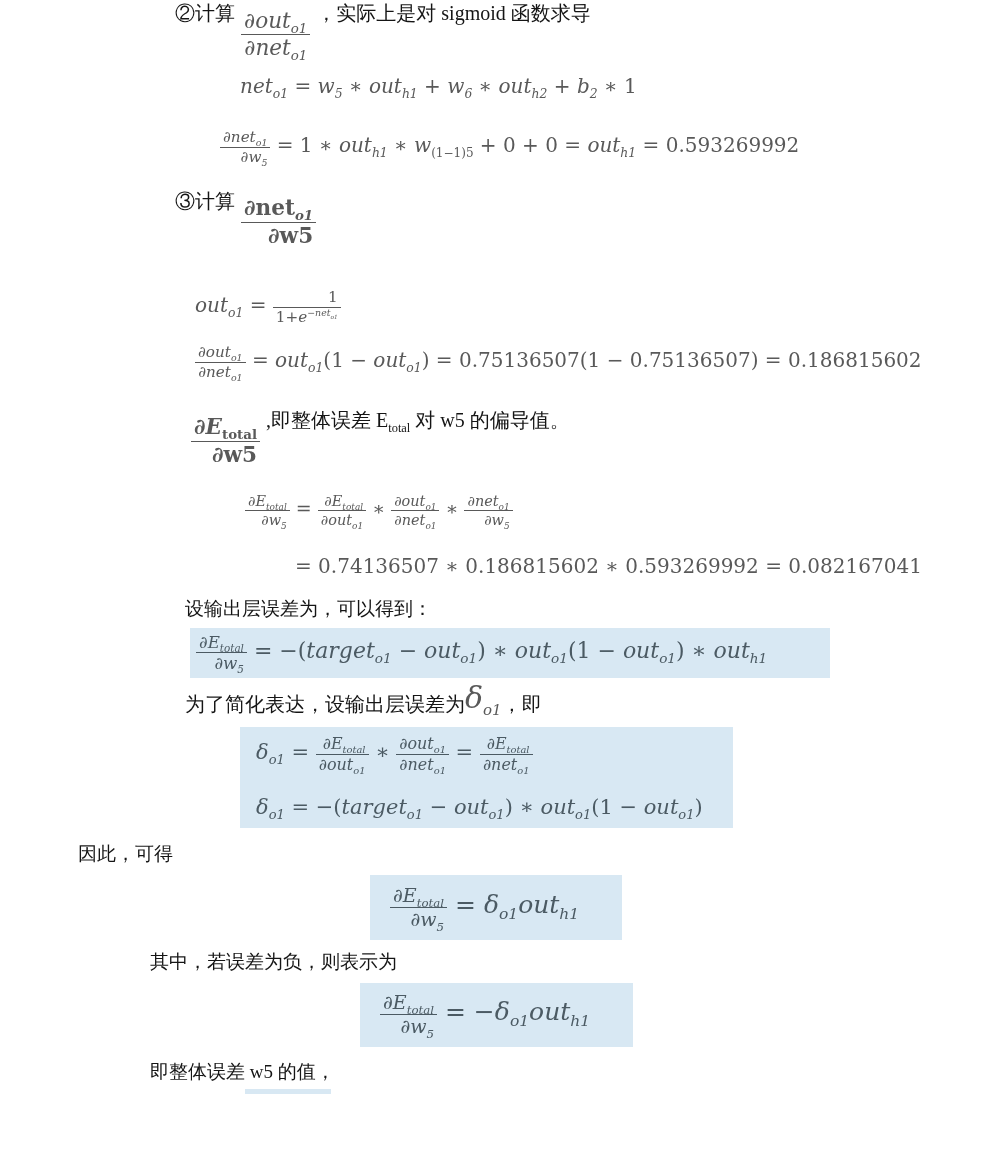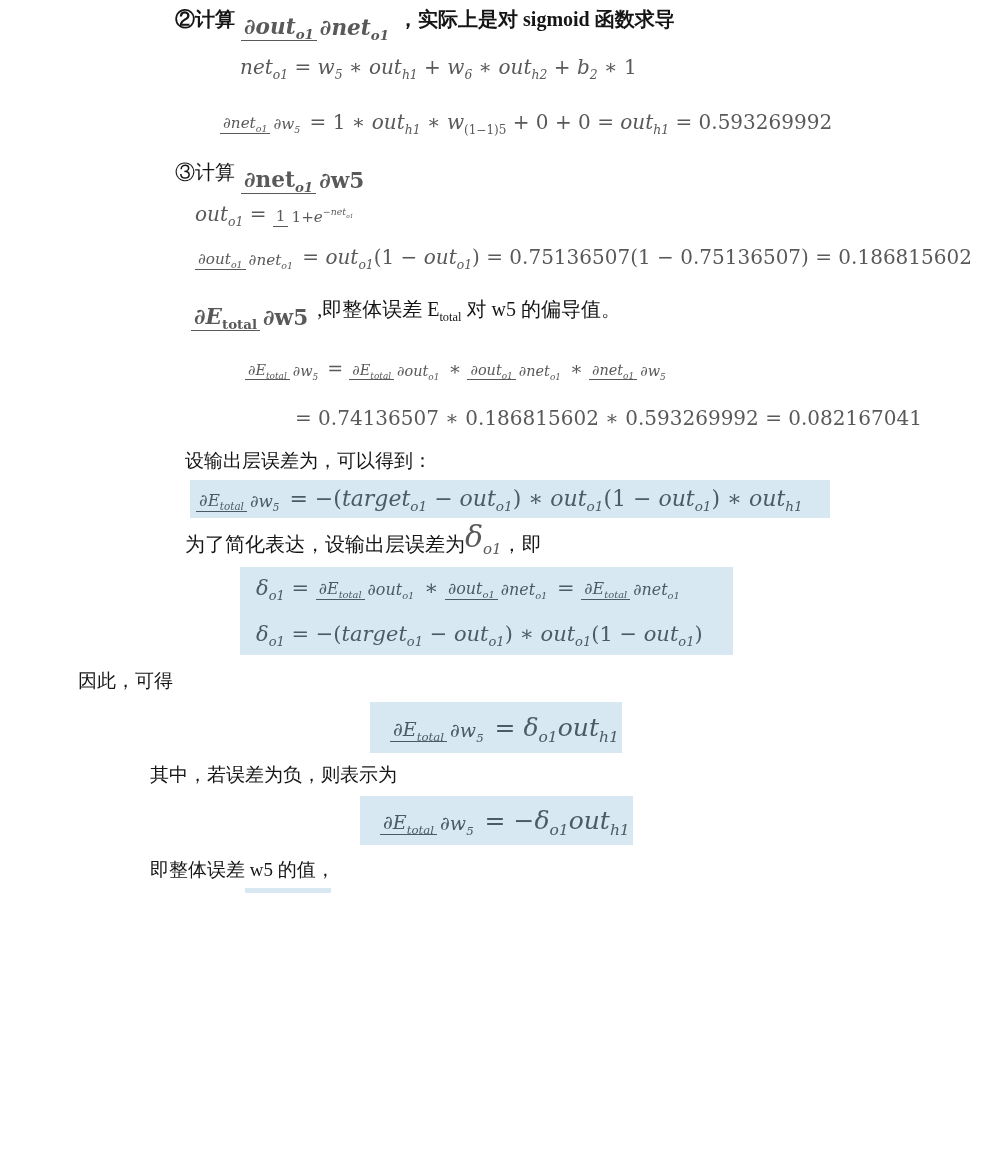--- a/index.html
+++ b/index.html
@@ -12,60 +12,60 @@
   
   .ptext{font-size:19px;color:var(--tc);line-height:1.3;}
   .mc{font-family:"Liberation Serif",serif;color:var(--tc);font-style:normal;}
   
   .math{font-family:"DejaVu Serif","Liberation Serif",serif;color:var(--fc);font-size:20px;line-height:1.25;}
   .math .mi{font-style:italic;}
   .math .mu{font-style:normal;}
   .math sub{font-size:0.62em;font-style:italic;line-height:0;}
   .math sup{font-size:0.62em;line-height:0;}
   .math sub .mu, .math sup .mu{font-style:normal;}
-  .frac{display:inline-flex;text-align:left;vertical-align:middle;line-height:1.12;}
+  .frac{display:inline-flex;flex-direction:column;text-align:right;vertical-align:middle;line-height:1.12;}
   .frac .num{border-bottom:1.4px solid currentColor;padding:0 3px 1px 3px;}
   .frac .den{padding:1px 3px 0 3px;}
   .fsmall{font-size:0.76em;}
   .fsmall .frac{vertical-align:middle;}
   .ftall{font-size:1.08em;}
   .ftall .frac{vertical-align:-0.35em;margin:0 6px;}
   .fbold{font-weight:bold;}
   .ss{display:inline-flex;flex-direction:row;align-items:flex-start;font-size:0.6em;line-height:1.1;vertical-align:-0.45em;font-style:normal;}
   .dbig{font-size:1.5em;vertical-align:0.12em;line-height:0;}
   .dbig sub{font-size:0.5em;}
   
   .hlbox{background:var(--hl);color:var(--fcd);}
   .hlbox .math{color:var(--fcd);}
   .sliver{background:var(--hl);}
 </style>
 </head>
 <body>
 
-<div class="block ptext math" style="margin:6px 0 0 175px;font-weight:bold;"><span class="mc">②计算</span><span class="ftall"><span class="frac">
+<div class="block ptext math" style="margin:0 0 0 175px;"><span class="mc">②计算</span><span class="ftall"><span class="frac">
         <span class="num"><span class="mi">∂out</span><sub>o1</sub></span>
         <span class="den"><span class="mi">∂net</span><sub>o1</sub></span>
       </span></span><span class="mc">，实际上是对 sigmoid 函数求导</span></div>
 
 <div class="block math" style="margin:14px 0 0 240px;"><span class="mi">net</span><sub>o1</sub><span class="mu"> = </span><span class="mi">w</span><sub>5</sub><span class="mu"> ∗ </span><span class="mi">out</span><sub>h1</sub><span class="mu"> + </span><span class="mi">w</span><sub>6</sub><span class="mu"> ∗ </span><span class="mi">out</span><sub>h2</sub><span class="mu"> + </span><span class="mi">b</span><sub>2</sub><span class="mu"> ∗ 1</span></div>
 
 <div class="block math" style="margin:30px 0 0 220px;"><span class="fsmall"><span class="frac">
         <span class="num"><span class="mi">∂net</span><sub>o1</sub></span>
         <span class="den"><span class="mi">∂w</span><sub>5</sub></span>
       </span></span><span class="mu"> = 1 ∗ </span><span class="mi">out</span><sub>h1</sub><span class="mu"> ∗ </span><span class="mi">w</span><span class="ss">
       <span class="ss-sup">(1−1)</span>
       <span class="ss-sub">5</span>
     </span><span class="mu"> + 0 + 0 = </span><span class="mi">out</span><sub>h1</sub><span class="mu"> = 0.593269992</span></div>
 
 <div class="block ptext math" style="margin:22px 0 0 175px;"><span class="mc">③计算</span><span class="ftall fbold"><span class="frac">
         <span class="num"><span class="mu">∂net</span><sub>o1</sub></span>
         <span class="den"><span class="mu">∂w5</span></span>
       </span></span></div>
 
-<div class="block math" style="margin:8px 0 0 195px;"><span class="mi">out</span><sub>o1</sub><span class="mu"> = </span><span class="fsmall"><span class="frac">
+<div class="block math" style="margin:41px 0 0 195px;"><span class="mi">out</span><sub>o1</sub><span class="mu"> = </span><span class="fsmall"><span class="frac">
         <span class="num"><span class="mu">1</span></span>
         <span class="den"><span class="mu">1+</span><span class="mi">e</span><sup><span class="mu">−</span><span class="mi">net</span><sub>o1</sub></sup></span>
       </span></span></div>
 
 <div class="block math" style="margin:18px 0 0 195px;"><span class="fsmall"><span class="frac">
         <span class="num"><span class="mi">∂out</span><sub>o1</sub></span>
         <span class="den"><span class="mi">∂net</span><sub>o1</sub></span>
       </span></span><span class="mu"> = </span><span class="mi">out</span><sub>o1</sub><span class="mu">(1 − </span><span class="mi">out</span><sub>o1</sub><span class="mu">) = 0.75136507(1 − 0.75136507) = 0.186815602</span></div>
 
 <div class="block ptext math" style="margin:26px 0 0 185px;"><span class="ftall fbold"><span class="frac">

